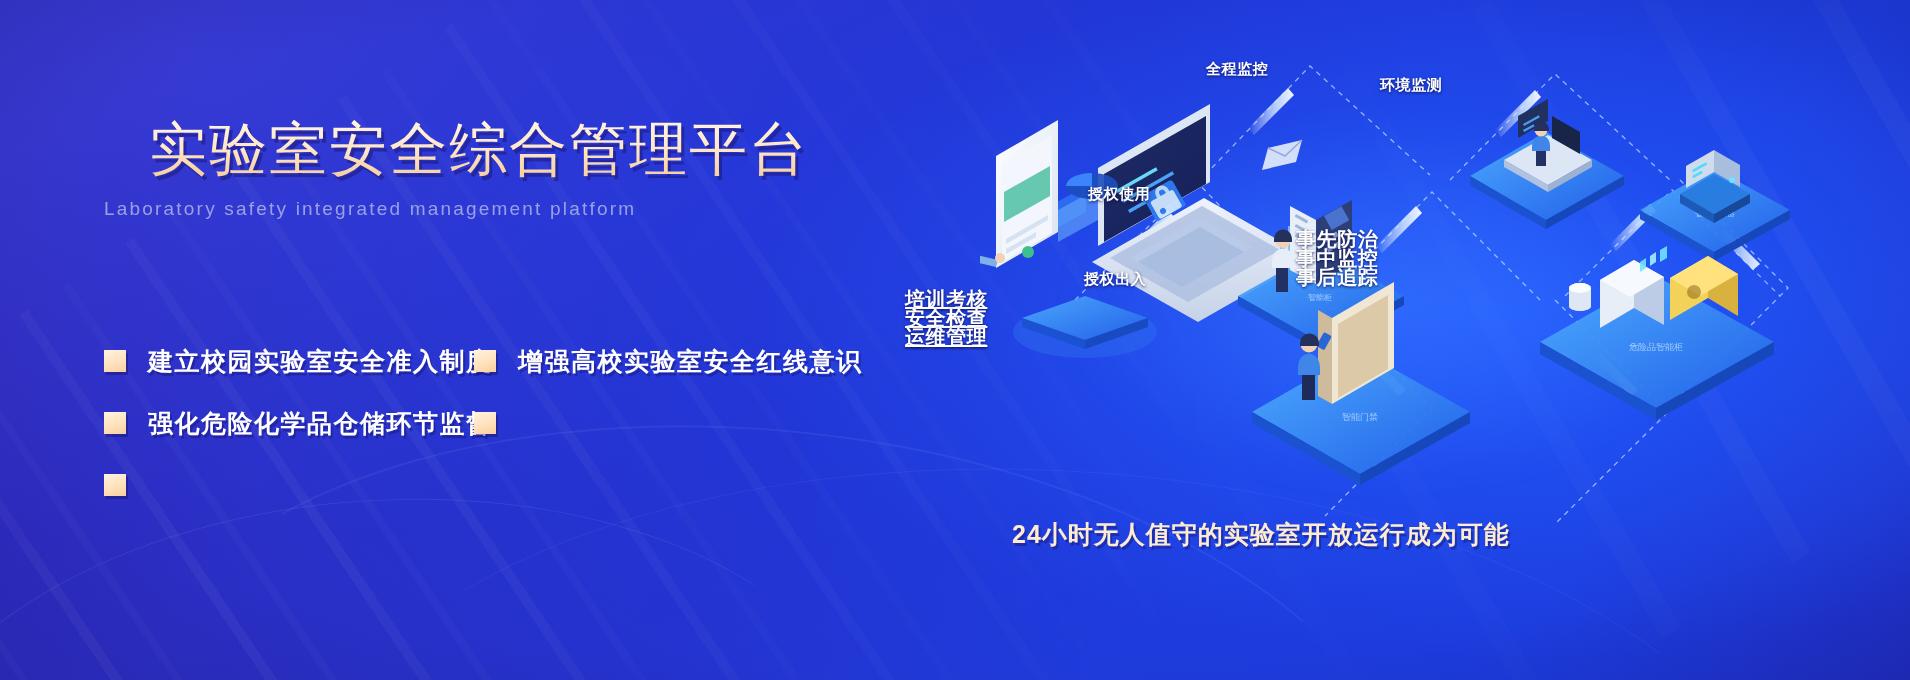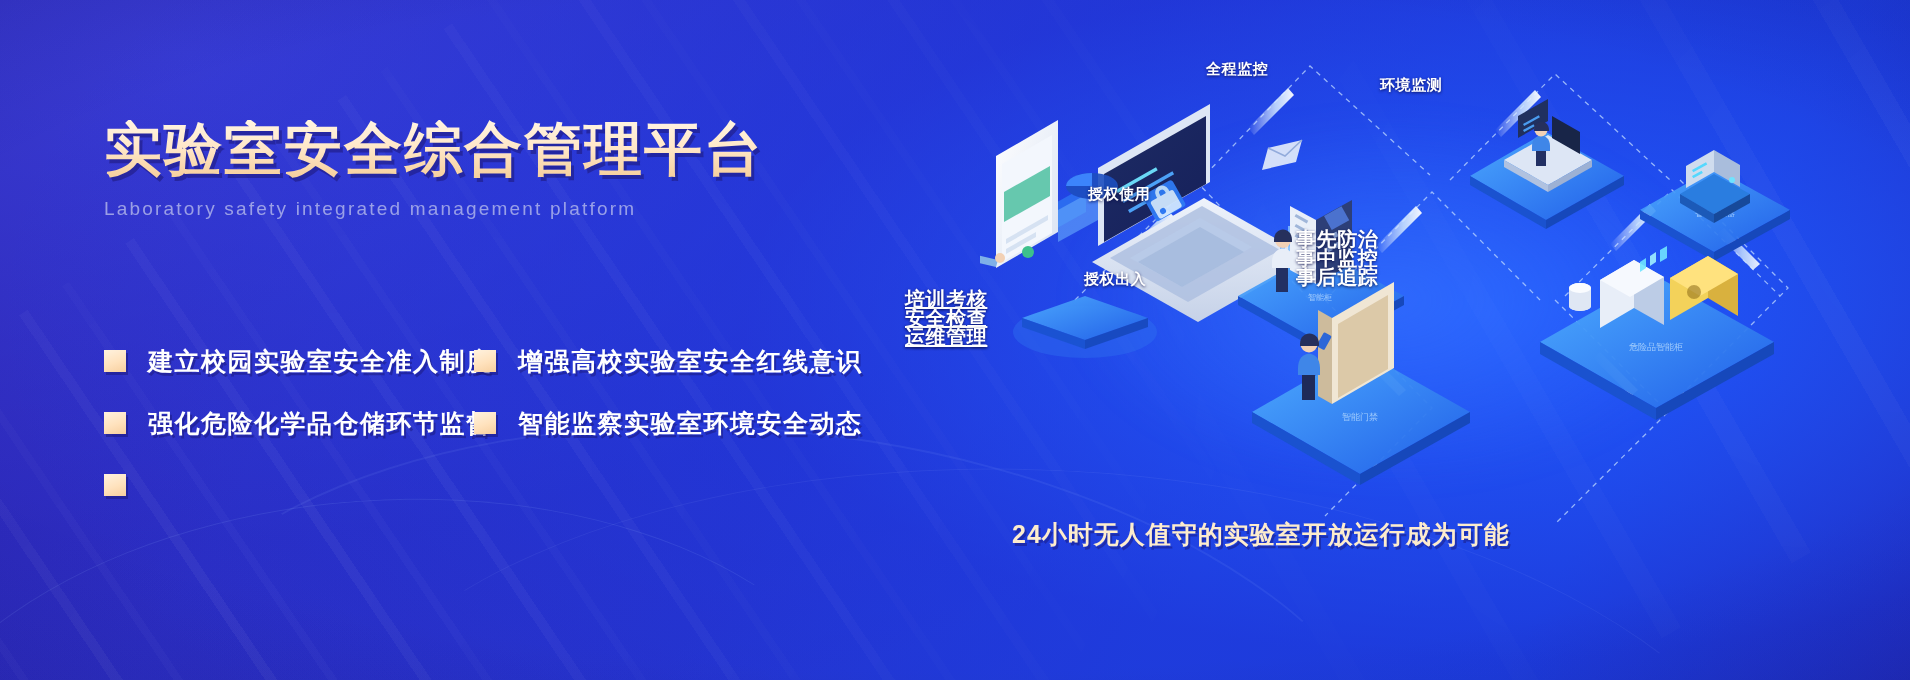--- a/index.html
+++ b/index.html
@@ -56,26 +56,27 @@
     border-color:rgba(150,180,255,.09) transparent transparent transparent; transform:rotate(3deg); }
   .arc.a3 { left:-120px; top:500px; width:1000px; height:600px;
     border-color:rgba(160,190,255,.12) transparent transparent transparent; transform:rotate(-4deg); }
   .vig { position:absolute; inset:0;
     background:radial-gradient(120% 110% at 50% 48%, rgba(0,0,0,0) 46%, rgba(10,10,70,.34) 100%); }
 
   
   .left-col { position:absolute; left:104px; top:120px; width:880px; }
 
   #main-title {
-    font-size:58px; font-weight:700; letter-spacing:2px; line-height:1;
+    font-size:58px; font-weight:400; letter-spacing:2px; line-height:1;
     background:linear-gradient(180deg,#fff4e2 0%,#ffe7c8 48%,#f6cf9d 100%);
     -webkit-background-clip:text; background-clip:text;
     color:transparent; -webkit-text-fill-color:transparent;
     filter:drop-shadow(3px 4px 0 rgba(30,24,120,.55));
     white-space:nowrap;
+    margin-left:45px;
   }
   #sub-title {
     margin-top:20px;
     font-size:19px; letter-spacing:2.2px; font-weight:400;
     color:rgba(196,200,238,.72);
     white-space:nowrap;
   }
 
   .bullets { position:absolute; left:104px; top:330px; width:900px; }
   .brow { display:flex; }
@@ -140,21 +141,20 @@
         <span class="btxt">增强高校实验室安全红线意识</span>
       </div>
     </div>
     <div class="brow">
       <div class="bcell c1">
         <span class="sq"></span>
         <span class="btxt">强化危险化学品仓储环节监督</span>
       </div>
       <div class="bcell">
         <span class="sq"></span>
-        <span class="btxt">智能监察实验室环境安全动态</span>
       </div>
     </div>
     <div class="brow">
       <div class="bcell c1">
         <span class="sq"></span>
       </div>
     </div>
   </div>
 
   <div id="diagram">

